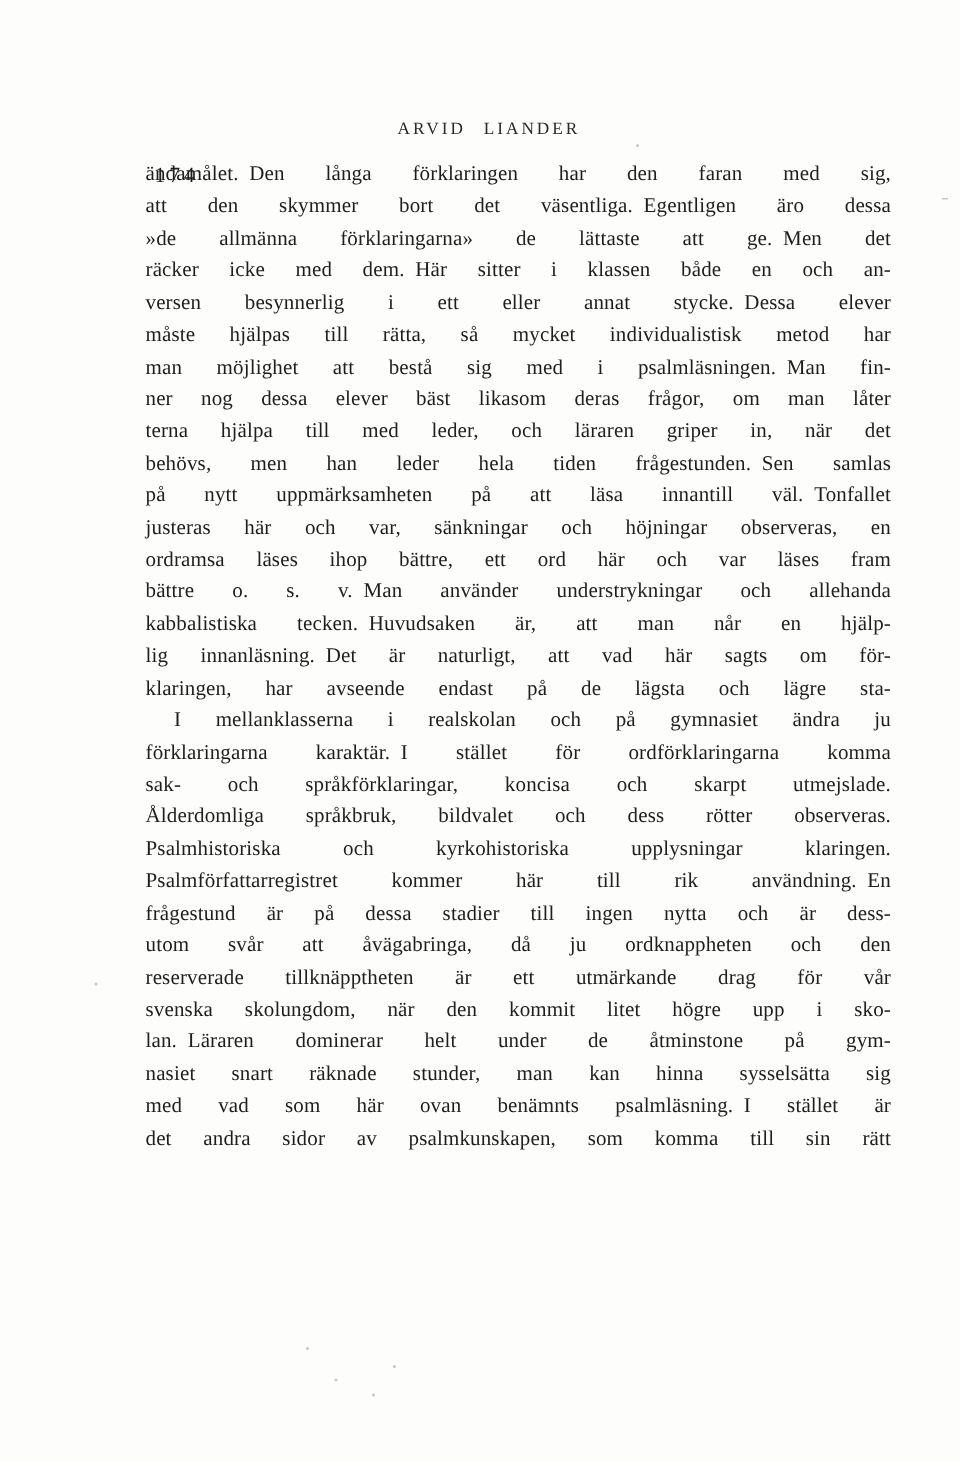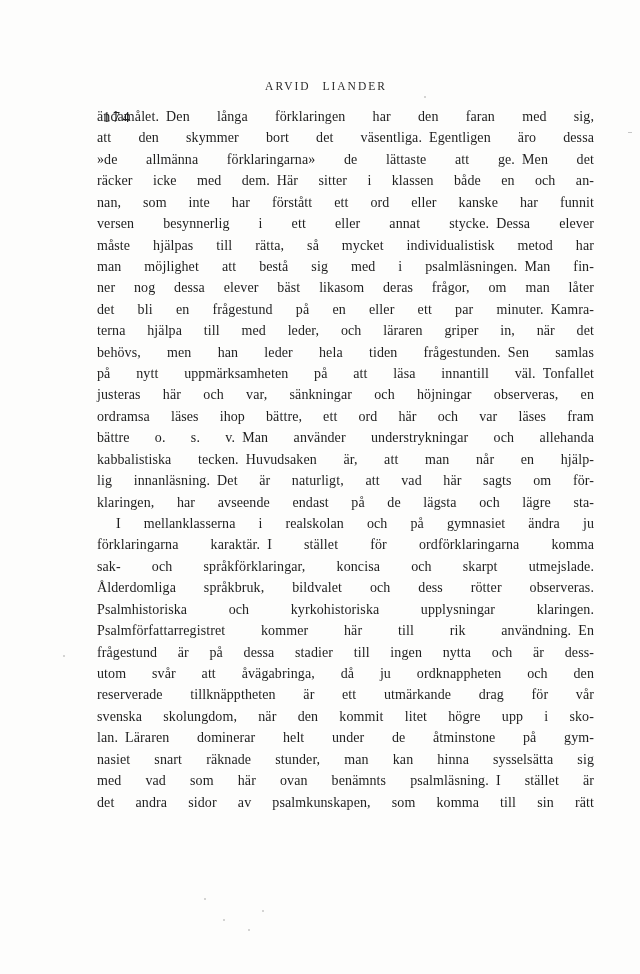--- a/index.html
+++ b/index.html
@@ -78,26 +78,24 @@
   <div class="header">
     <span class="page-num">174</span>
     <span class="running-head">ARVID LIANDER</span>
   </div>
 
   <div class="text-block">
       <div class="line">ändamålet. Den långa förklaringen har den faran med sig,</div>
       <div class="line">att den skymmer bort det väsentliga. Egentligen äro dessa</div>
       <div class="line">»de allmänna förklaringarna» de lättaste att ge. Men det</div>
       <div class="line">räcker icke med dem. Här sitter i klassen både en och an-</div>
-      <div class="line">nan, som inte har förstått ett ord eller kanske har funnit</div>
       <div class="line">versen besynnerlig i ett eller annat stycke. Dessa elever</div>
       <div class="line">måste hjälpas till rätta, så mycket individualistisk metod har</div>
       <div class="line">man möjlighet att bestå sig med i psalmläsningen. Man fin-</div>
       <div class="line">ner nog dessa elever bäst likasom deras frågor, om man låter</div>
-      <div class="line">det bli en frågestund på en eller ett par minuter. Kamra-</div>
       <div class="line">terna hjälpa till med leder, och läraren griper in, när det</div>
       <div class="line">behövs, men han leder hela tiden frågestunden. Sen samlas</div>
       <div class="line">på nytt uppmärksamheten på att läsa innantill väl. Tonfallet</div>
       <div class="line">justeras här och var, sänkningar och höjningar observeras, en</div>
       <div class="line">ordramsa läses ihop bättre, ett ord här och var läses fram</div>
       <div class="line">bättre o. s. v. Man använder understrykningar och allehanda</div>
       <div class="line">kabbalistiska tecken. Huvudsaken är, att man når en hjälp-</div>
       <div class="line">lig innanläsning. Det är naturligt, att vad här sagts om för-</div>
       <div class="line">klaringen, har avseende endast på de lägsta och lägre sta-</div>
       <div class="line indent">I mellanklasserna i realskolan och på gymnasiet ändra ju</div>

